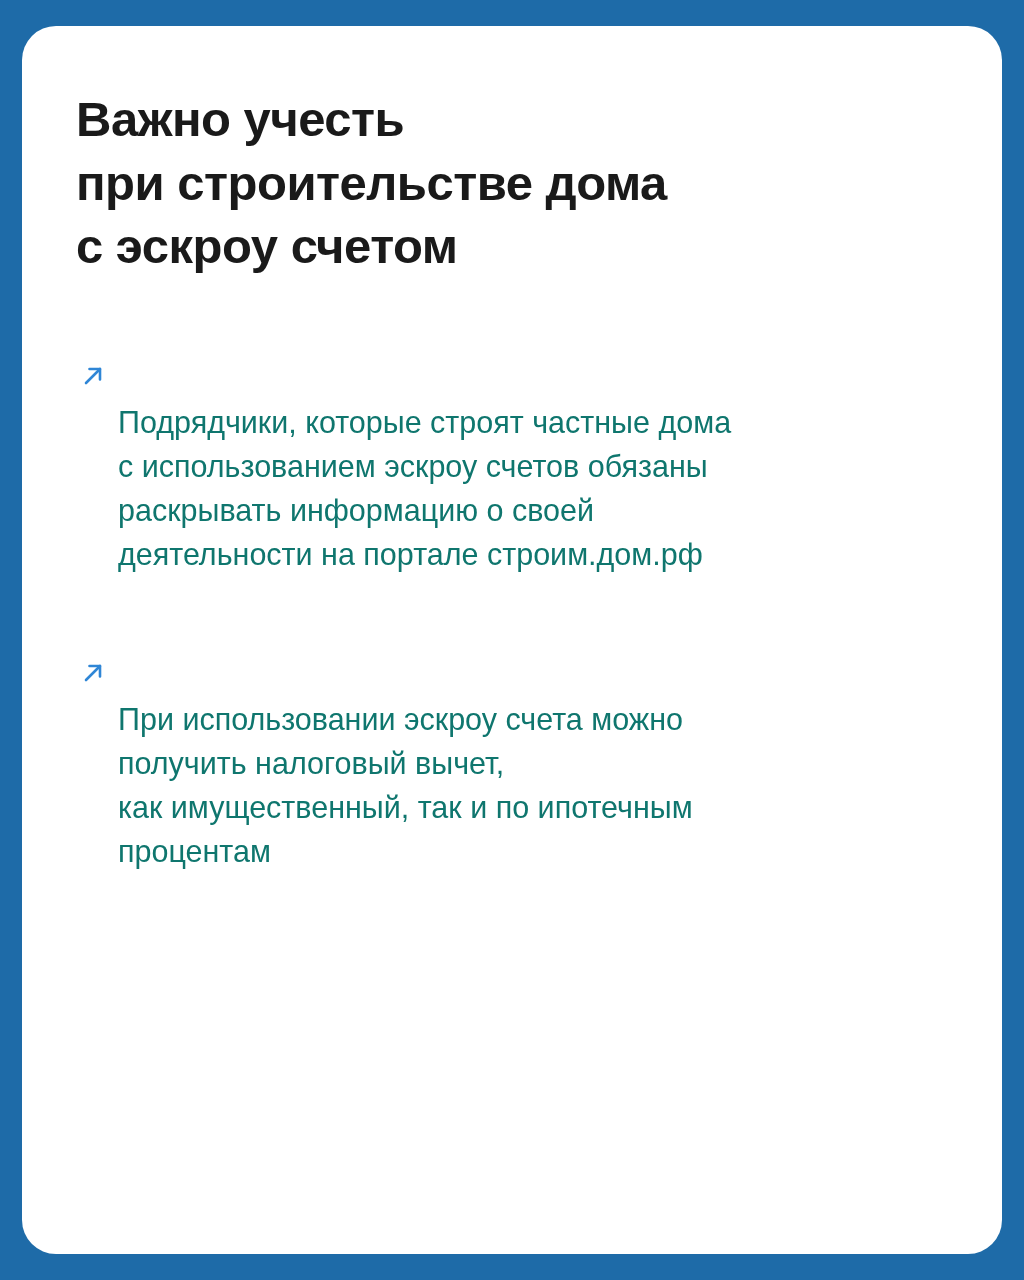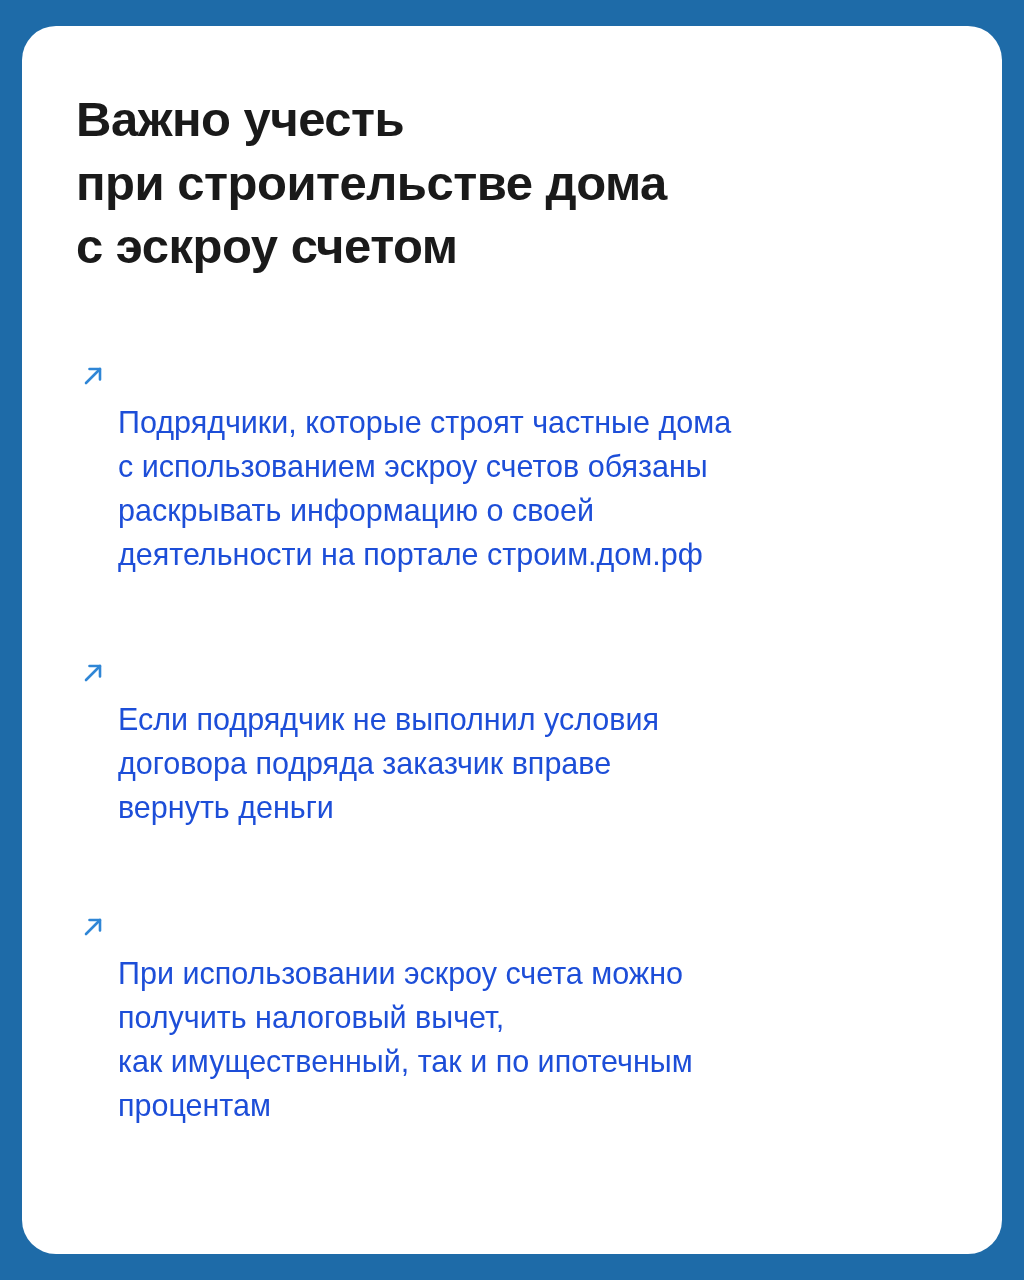--- a/index.html
+++ b/index.html
@@ -40,21 +40,21 @@
     margin: 0 0 34px 0;
     white-space: pre-line;
   }
   .bullets {
     display: block;
   }
   .bullet {
     position: relative;
     font-size: 30.5px;
     line-height: 1.44;
-    color: #1d4ed8;
+    color: #0f766e;
     margin: 0 0 34px 0;
     padding-left: 42px;
     white-space: pre-line;
   }
   .bullet:last-child {
     margin-bottom: 0;
   }
   .arrow {
     position: absolute;
     left: 4px;
@@ -91,33 +91,20 @@
             </g>
           </svg>
         </span>
         <span>Подрядчики, которые строят частные дома
 с использованием эскроу счетов обязаны
 раскрывать информацию о своей
 деятельности на портале строим.дом.рф</span>
       </div>
 
 
-      <div class="bullet">
-        <span class="arrow">
-          <svg viewBox="0 0 26 26" aria-hidden="true">
-            <g stroke="currentColor" stroke-width="2.6" stroke-linecap="round" stroke-linejoin="round" fill="none">
-              <path d="M6 20 L20 6"></path>
-              <path d="M9.5 6 L20 6 L20 16.5"></path>
-            </g>
-          </svg>
-        </span>
-        <span>Если подрядчик не выполнил условия
-договора подряда заказчик вправе
-вернуть деньги</span>
-      </div>
 
       <div class="bullet">
         <span class="arrow">
           <svg viewBox="0 0 26 26" aria-hidden="true">
             <g stroke="currentColor" stroke-width="2.6" stroke-linecap="round" stroke-linejoin="round" fill="none">
               <path d="M6 20 L20 6"></path>
               <path d="M9.5 6 L20 6 L20 16.5"></path>
             </g>
           </svg>
         </span>

